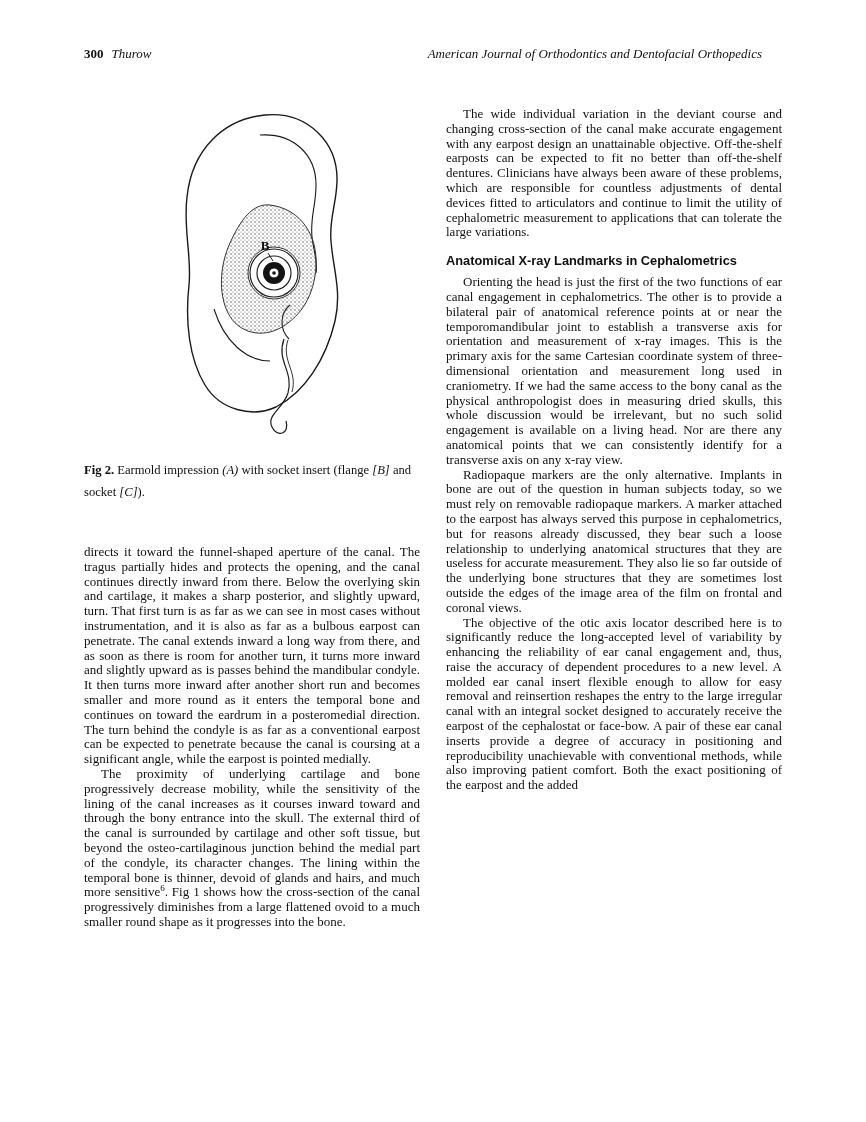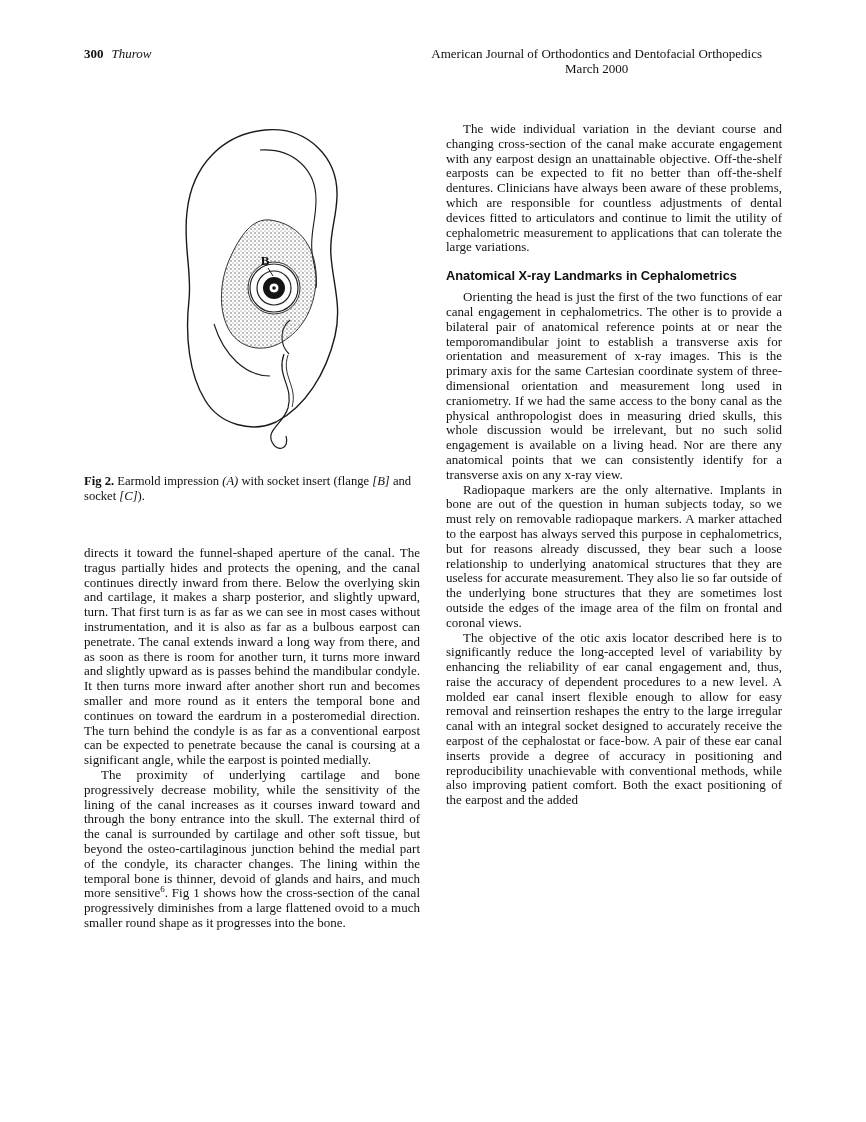--- a/index.html
+++ b/index.html
@@ -32,21 +32,22 @@
   }
   .running-head .pg-num {
     font-weight: bold;
     font-style: normal;
     margin-right: 8px;
   }
   .running-head .author {
     font-style: italic;
   }
   .running-head .right {
-    text-align: center;
+    text-align: left;
+    font-style: italic;
   }
   .columns {
     display: flex;
     gap: 26px;
     margin-top: 46px;
   }
   .col {
     width: 336px;
     flex: 0 0 336px;
   }
@@ -64,21 +65,21 @@
   sup {
     font-size: 9px;
     line-height: 0;
   }
   .figure-wrap {
     width: 250px;
     margin: 2px 0 6px 58px;
   }
   .fig-caption {
     font-size: 12.6px;
-    line-height: 15px;
+    line-height: 22px;
     text-align: left;
     margin-top: 14px;
   }
   .fig-caption .b { font-weight: bold; }
   .fig-caption .it { font-style: italic; }
   .left-body {
     margin-top: 42px;
   }
   h3.section-head {
     font-family: "Liberation Sans", sans-serif;
@@ -93,21 +94,20 @@
 <body>
 
 <div class="page">
 
   <div class="running-head">
     <div class="left">
       <span class="pg-num">300</span><span class="author">Thurow</span>
     </div>
     <div class="right">
       <div>American Journal of Orthodontics and Dentofacial Orthopedics</div>
-      <div>March 2000</div>
     </div>
   </div>
 
   <div class="columns">
 
     <div class="col">
 
       <div class="figure-wrap">
         <svg width="250" height="332" viewBox="0 0 210 332" aria-label="ear line drawing">
           <defs>

